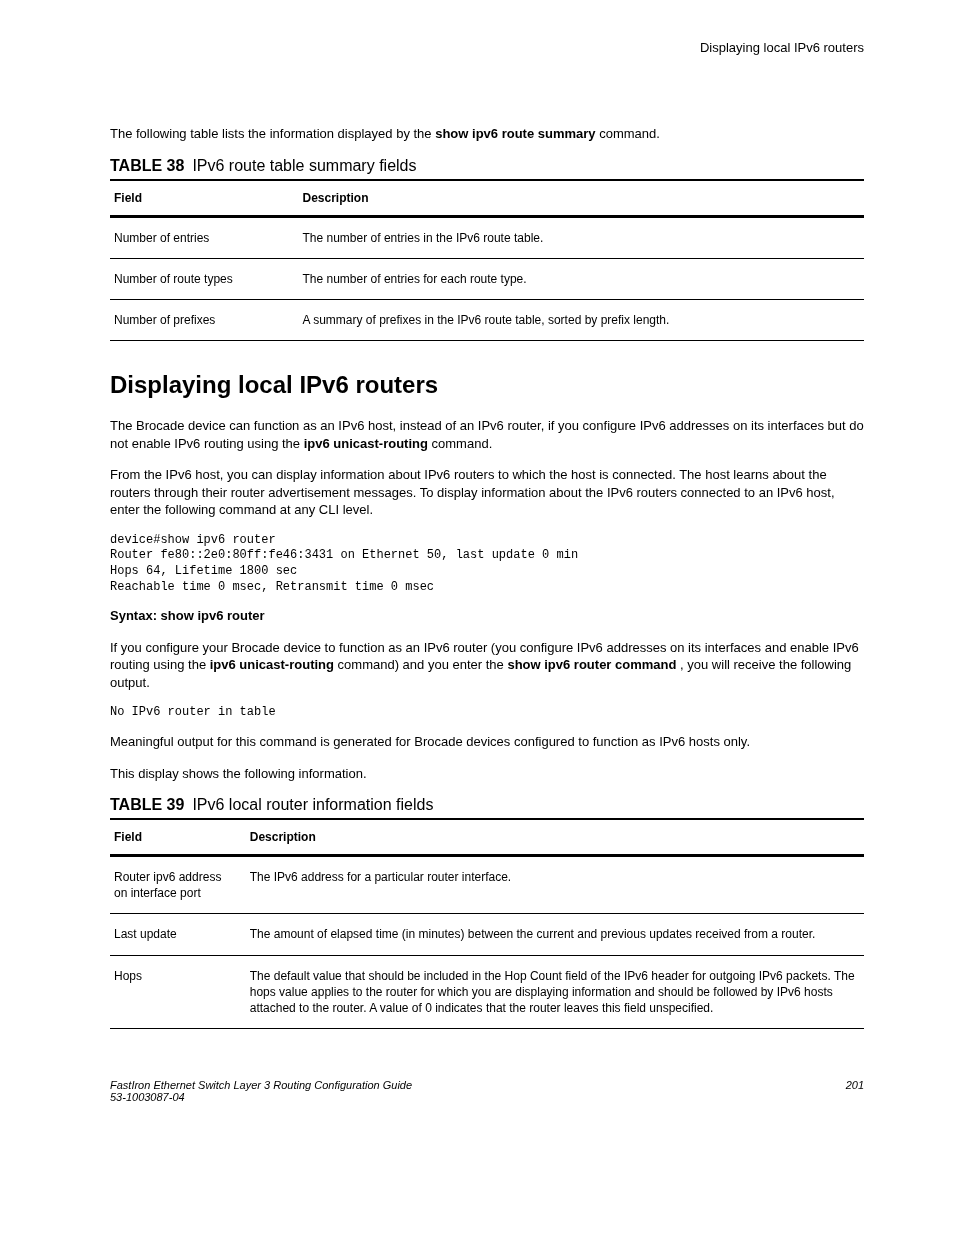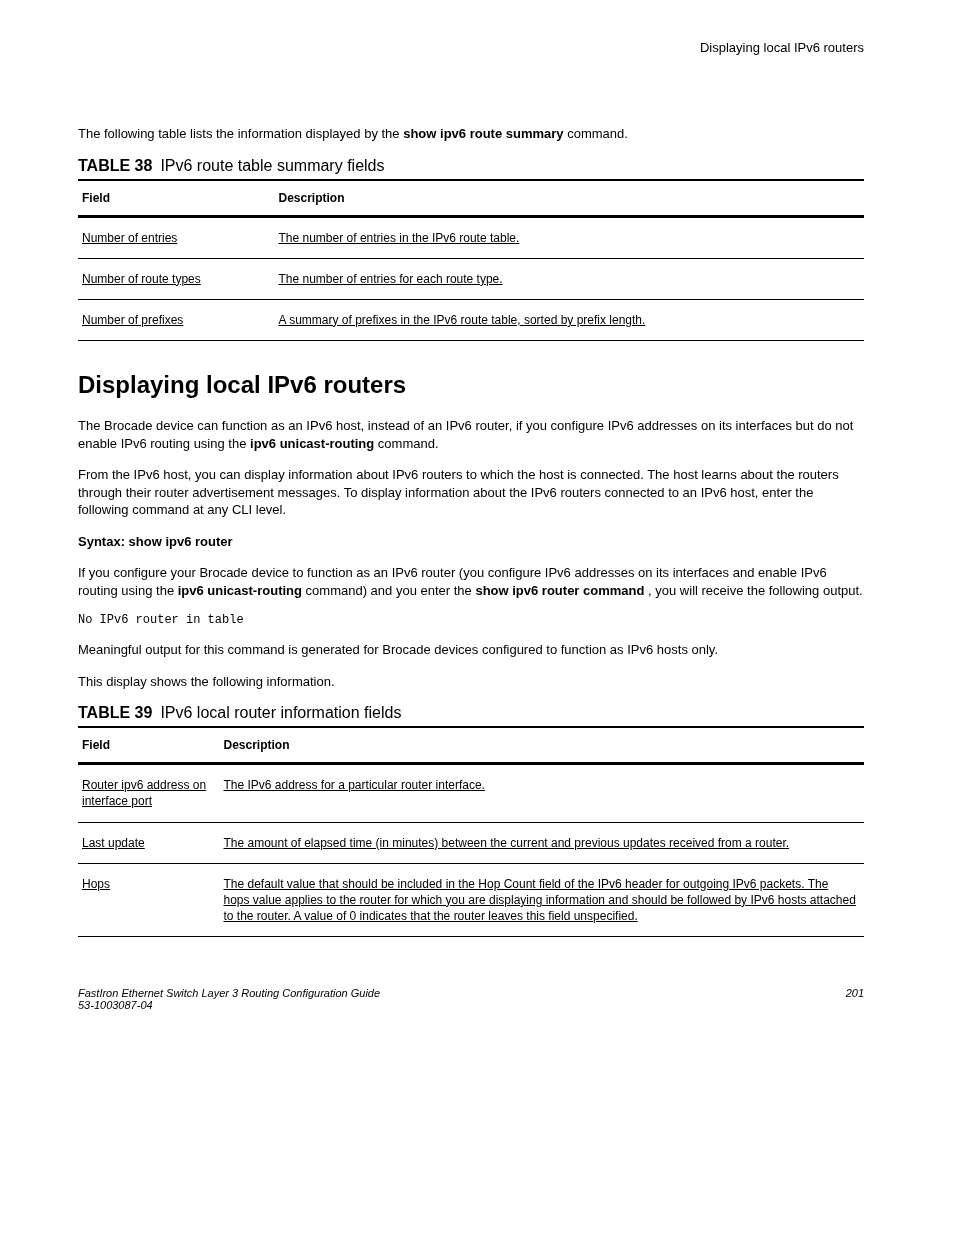--- a/index.html
+++ b/index.html
@@ -5,21 +5,21 @@
   body {
     margin: 0;
     padding: 0;
     font-family: Arial, Helvetica, sans-serif;
     font-size: 13px;
     color: #000;
     background: #fff;
     width: 954px;
   }
   .page {
-    padding: 40px 90px 30px 78px;
+    padding: 40px 90px 30px 110px;
   }
   .header-right {
     text-align: right;
     font-size: 13px;
     margin-bottom: 70px;
   }
   pre.code {
     font-family: "Courier New", monospace;
     font-size: 12px;
     line-height: 1.3;
@@ -52,21 +52,20 @@
     font-weight: bold;
     padding: 10px 8px 10px 4px;
     border-top: 2px solid #000;
     border-bottom: 3px solid #000000;
   }
   table.data td {
     padding: 12px 8px 12px 4px;
     border-bottom: 1px solid #000;
     vertical-align: top;
     line-height: 1.35;
-    text-decoration: underline;
   }
   table.t38 th:first-child, table.t38 td:first-child { width: 25%; }
   table.t39 th:first-child, table.t39 td:first-child { width: 18%; }
   h2.section {
     font-size: 24px;
     font-weight: bold;
     margin: 30px 0 18px 0;
     font-family: Arial, Helvetica, sans-serif;
   }
   .footer {
@@ -118,20 +117,24 @@
   </table>
 
   <h2 class="section">Displaying local IPv6 routers</h2>
 
   <p class="body">
     <span>The Brocade device can function as an IPv6 host, instead of an IPv6 router, if you configure IPv6 addresses on its interfaces but do not enable IPv6 routing using the </span><span class="bold">ipv6 unicast-routing</span><span> command.</span>
   </p>
 
   <p class="body">From the IPv6 host, you can display information about IPv6 routers to which the host is connected. The host learns about the routers through their router advertisement messages. To display information about the IPv6 routers connected to an IPv6 host, enter the following command at any CLI level.</p>
 
+  <pre class="code noindent">device#show ipv6 router
+Router fe80::2e0:80ff:fe46:3431 on Ethernet 50, last update 0 min
+Hops 64, Lifetime 1800 sec
+Reachable time 0 msec, Retransmit time 0 msec</pre>
 
   <p class="body"><span class="bold">Syntax: show ipv6 router</span></p>
 
   <p class="body">
     <span>If you configure your Brocade device to function as an IPv6 router (you configure IPv6 addresses on its interfaces and enable IPv6 routing using the </span><span class="bold">ipv6 unicast-routing</span><span> command) and you enter the </span><span class="bold">show ipv6 router command</span><span> , you will receive the following output.</span>
   </p>
 
   <pre class="code noindent">No IPv6 router in table</pre>
 
   <p class="body">Meaningful output for this command is generated for Brocade devices configured to function as IPv6 hosts only.</p>

